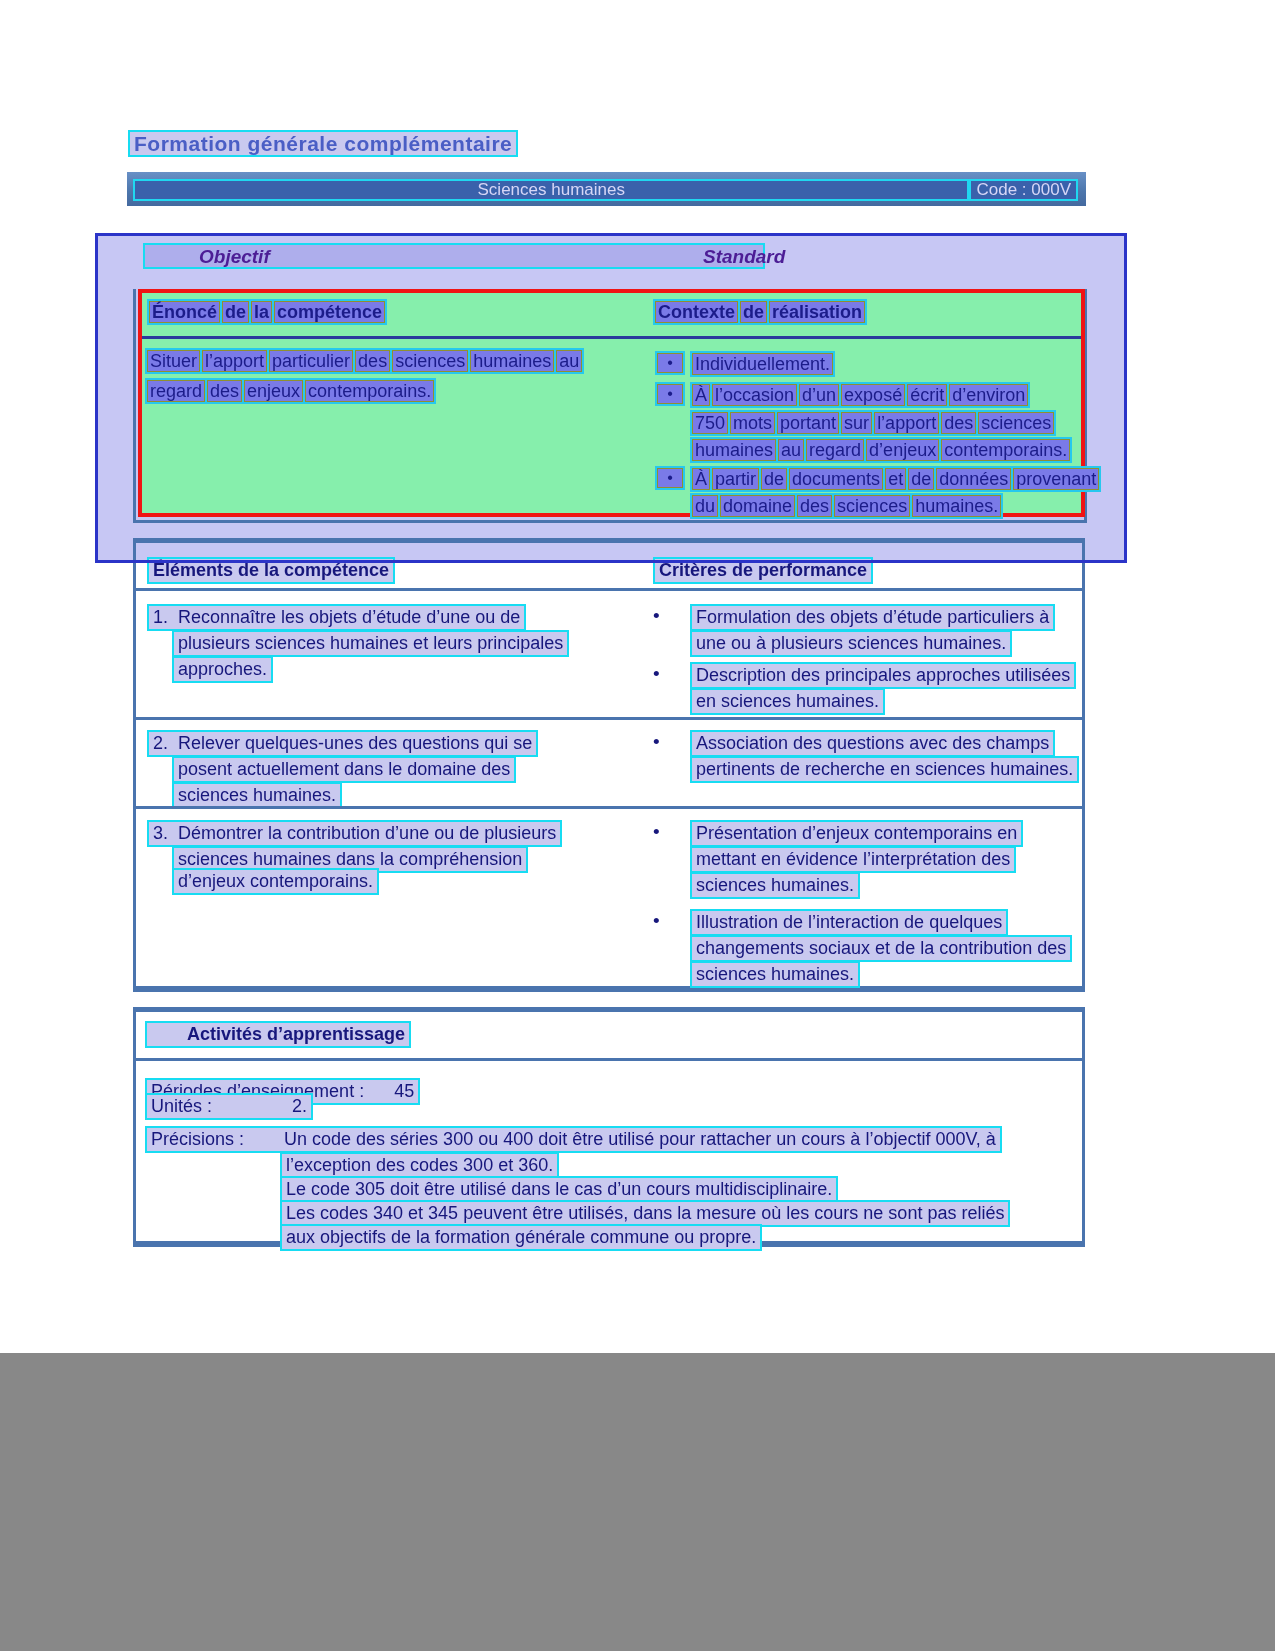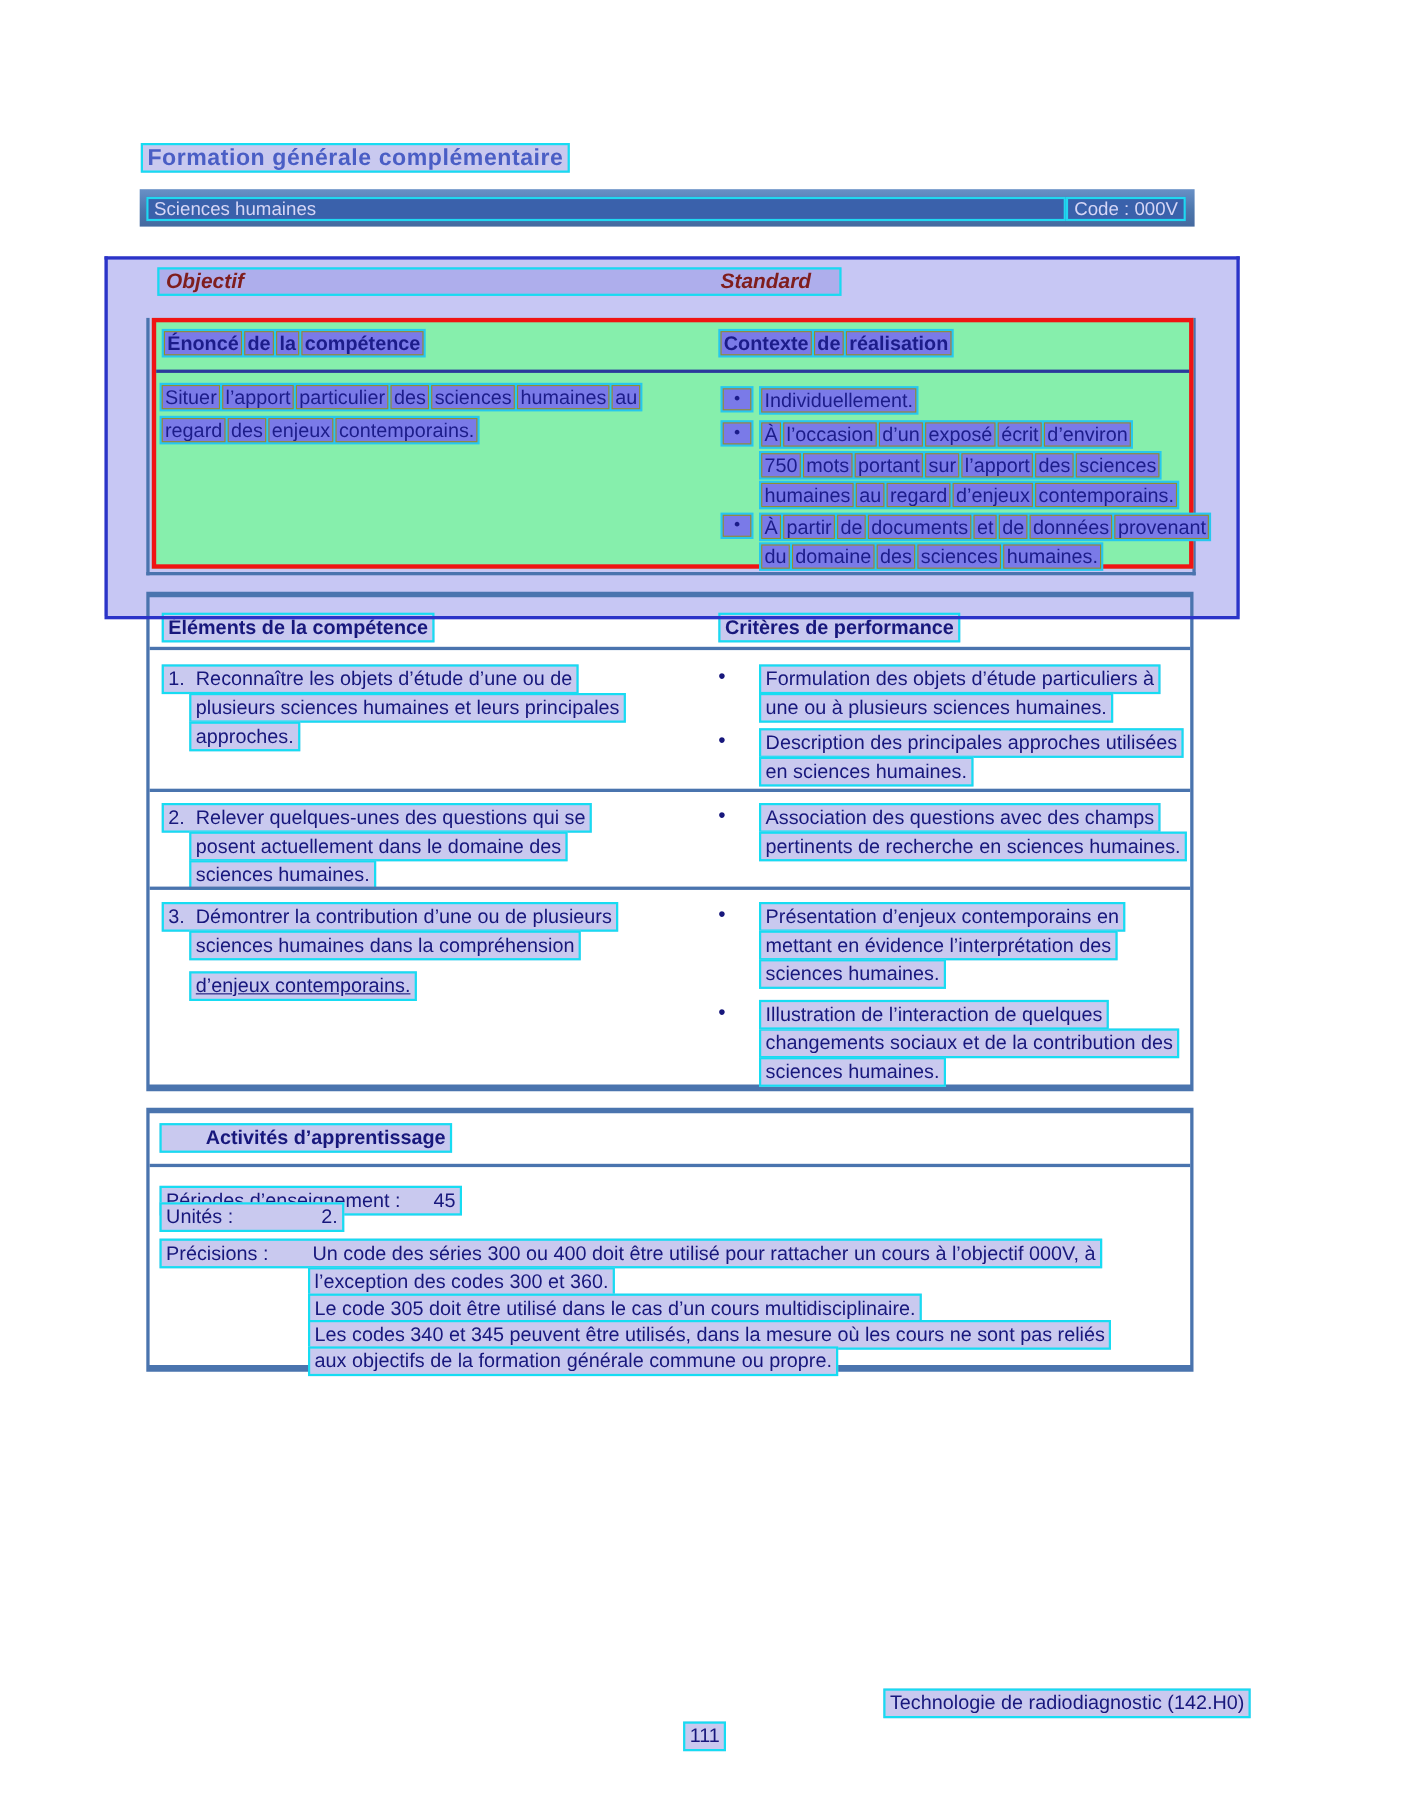--- a/index.html
+++ b/index.html
@@ -1,20 +1,21 @@
 <!DOCTYPE html>
 <html><head>
 <meta charset="utf-8">
 <style>
   html,body { margin:0; padding:0; background:#888; }
   .page {
-    position:relative; width:1275px; height:1651px; margin:0 auto;
+    position:relative; width:1275px; height:1353px; margin:0 auto;
     background:#ffffff; overflow:hidden;
     font-family:"Liberation Sans","DejaVu Sans",sans-serif;
     color:#17177c;
+    text-align:center;
   }
   
   .hl {
     position:absolute; display:inline-block;
     background:#c9c9ef; border:2px solid #17dcf2;
     color:#17177c; font-size:18px; line-height:21px;
     padding:1px 4px; white-space:pre;
   }
   .hl.b { font-weight:bold; }
   .title-hl { font-size:21px; font-weight:bold; color:#4a5ec5; letter-spacing:0.5px; }
@@ -61,21 +62,22 @@
   .outer-bottom {
     position:absolute; left:95px; top:560px; width:1032px; height:3px;
     background:#2b34c8;
   }
   .objline {
     position:absolute; left:45px; top:7px; width:622px; height:26px;
     background:#aeaeec; border:2px solid #17dcf2; box-sizing:border-box;
   }
   .objtxt {
     position:absolute; top:1px; font-size:19px; font-weight:bold; font-style:italic;
-    color:#7f1d1d;
+    color:#4c1d95;
+    margin-left:48px;
   }
 
   .steel-frame {
     position:absolute; left:133px; top:289px; width:954px; height:234px;
     border:3px solid #4a74ae; border-top:none; box-sizing:border-box;
   }
   .red-table {
     position:absolute; left:138px; top:289px; width:947px; height:228px;
     background:#86efac; border:4px solid #f01414; box-sizing:border-box;
   }
@@ -157,21 +159,21 @@
     <span class="hl" style="left:11px; top:187px;">2.  Relever quelques-unes des questions qui se</span>
     <span class="hl" style="left:36px; top:213px;">posent actuellement dans le domaine des</span>
     <span class="hl" style="left:36px; top:239px;">sciences humaines.</span>
     <span class="sdot" style="left:517px; top:189px;"></span>
     <span class="hl" style="left:554px; top:187px;">Association des questions avec des champs</span>
     <span class="hl" style="left:554px; top:213px;">pertinents de recherche en sciences humaines.</span>
     <div class="tdiv" style="top:263px;"></div>
 
     <span class="hl" style="left:11px; top:277px;">3.  Démontrer la contribution d’une ou de plusieurs</span>
     <span class="hl" style="left:36px; top:303px;">sciences humaines dans la compréhension</span>
-    <span class="hl" style="left:36px; top:340px;text-decoration:underline;">d’enjeux contemporains.</span>
+    <span class="hl" style="left:36px; top:325px;">d’enjeux contemporains.</span>
     <span class="sdot" style="left:517px; top:279px;"></span>
     <span class="hl" style="left:554px; top:277px;">Présentation d’enjeux contemporains en</span>
     <span class="hl" style="left:554px; top:303px;">mettant en évidence l’interprétation des</span>
     <span class="hl" style="left:554px; top:329px;">sciences humaines.</span>
     <span class="sdot" style="left:517px; top:368px;"></span>
     <span class="hl" style="left:554px; top:392px;">changements sociaux et de la contribution des</span>
     <span class="hl" style="left:554px; top:366px;">Illustration de l’interaction de quelques</span>
     <span class="hl" style="left:554px; top:418px;">sciences humaines.</span>
   </div>
 

